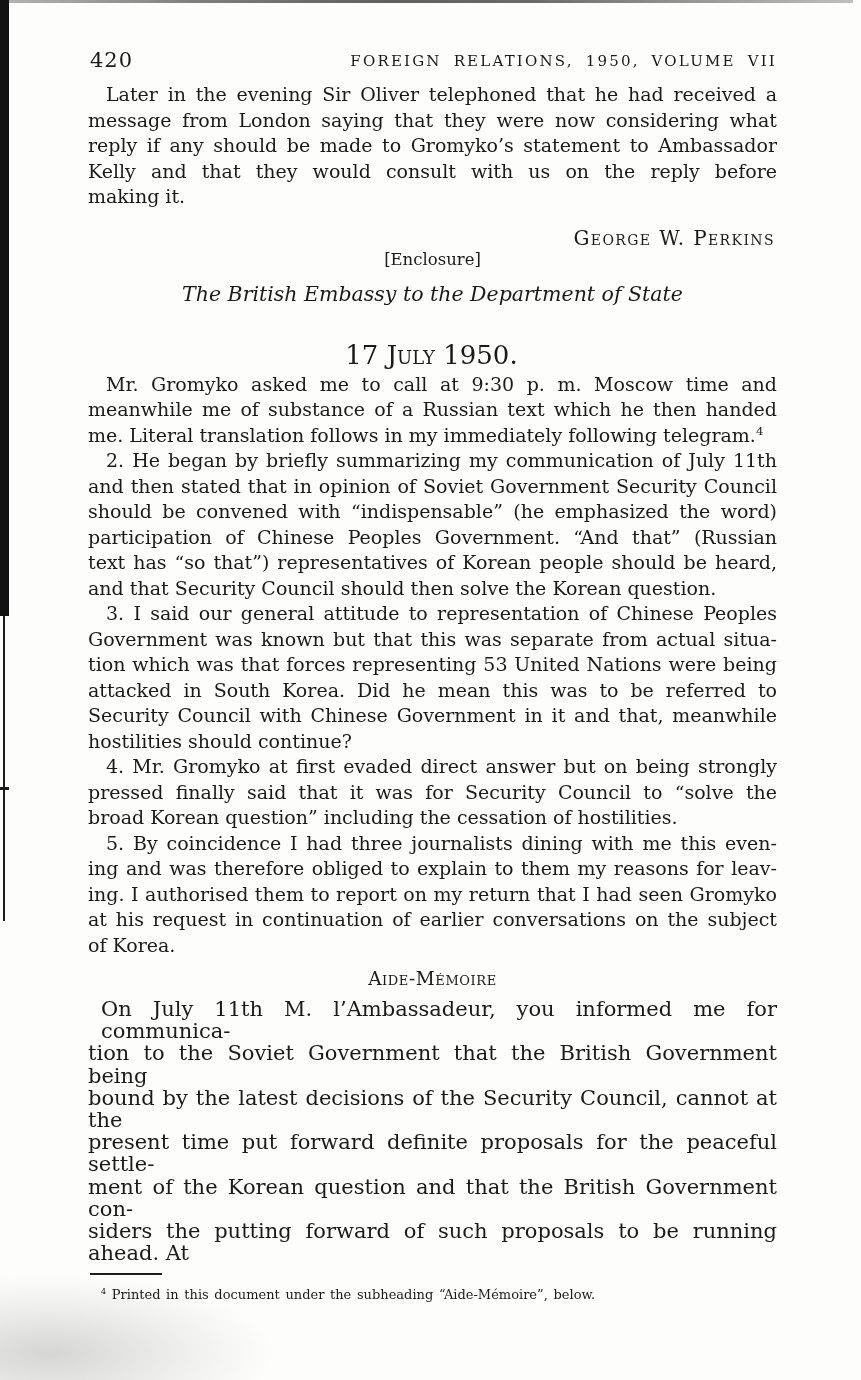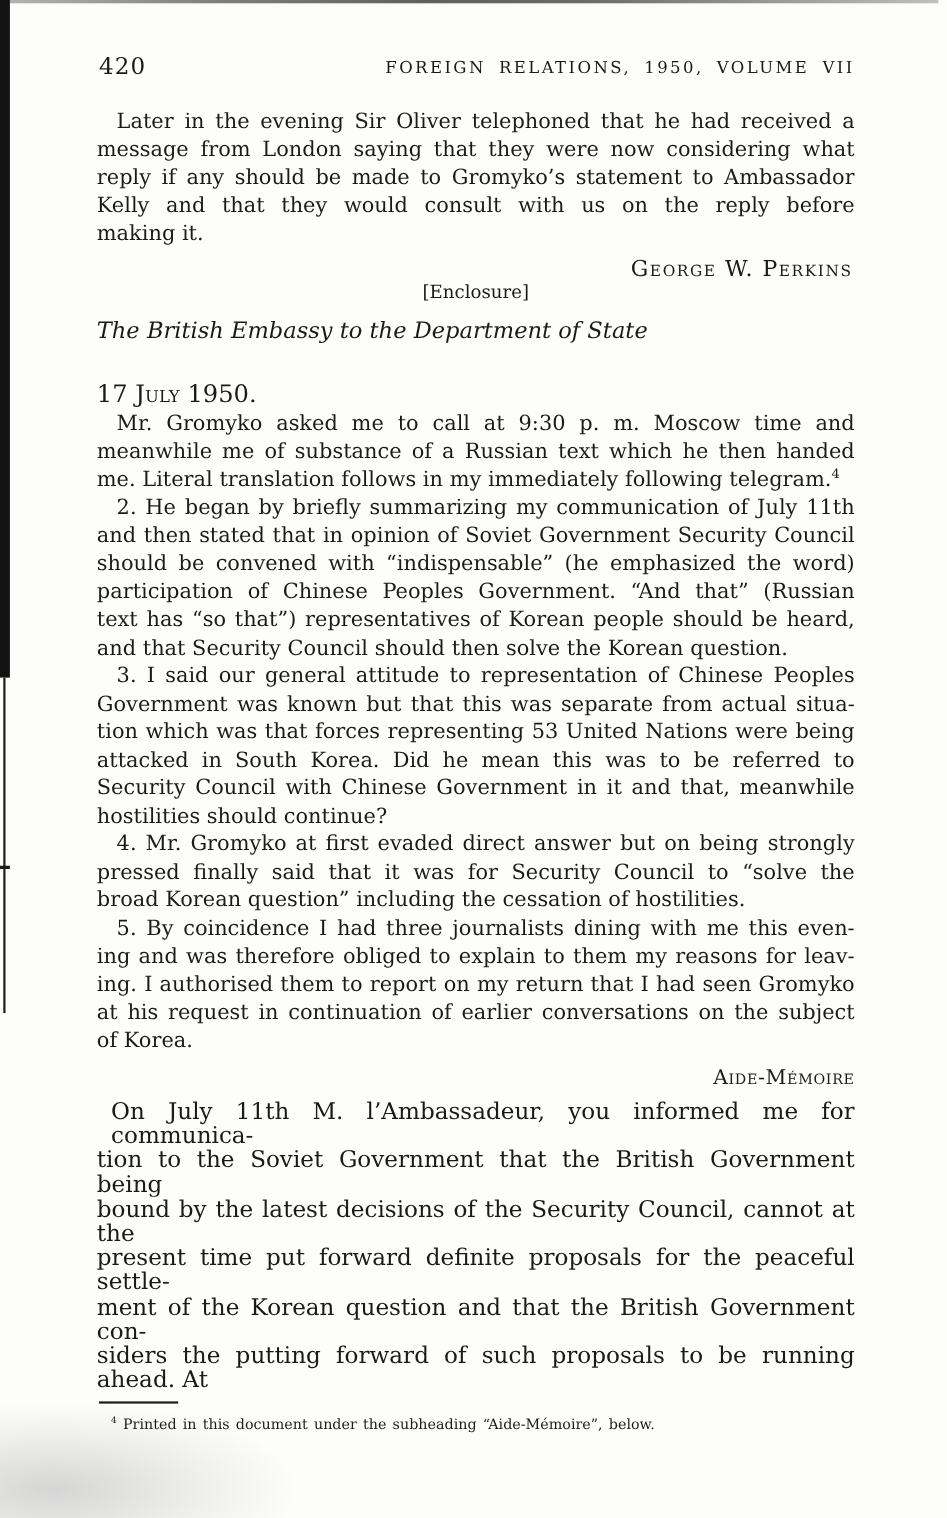--- a/index.html
+++ b/index.html
@@ -12,35 +12,35 @@
   .artifact{position:absolute}
   .edge-top{left:8px;top:0;width:845px;height:3px;opacity:.75;
     background:linear-gradient(90deg,#9a9a9a 0%,#555 22%,#2b2b2b 45%,#3a3a3a 62%,#777 82%,#aaa 100%)}
   .edge-left{left:0;top:0;width:9px;height:616px;background:#121212}
   .edge-left-thin{left:3px;top:616px;width:2px;height:305px;background:#1c1c1c}
   .edge-left-tick{left:0;top:787px;width:9px;height:3px;background:#1c1c1c}
   .noise-bl{left:0;top:1275px;width:270px;height:105px;
     background:radial-gradient(ellipse at 18% 75%,rgba(110,110,110,.28),rgba(150,150,150,.13) 45%,transparent 72%)}
   
   .page{position:absolute;left:88px;top:50px;width:689px}
-  .header-row{position:relative;height:22px;margin-bottom:26px}
+  .header-row{position:relative;height:22px;margin-bottom:10px}
   .pageno{position:absolute;left:2px;top:-2px;font-size:21px;letter-spacing:1px}
   .running{display:block;text-align:right;font-size:15px;letter-spacing:2.2px;word-spacing:5px;padding-top:2px}
   
   .para{font-size:19px;line-height:25.5px}
   .line{text-align:justify;text-align-last:justify;-moz-text-align-last:justify;overflow:hidden}
   .line.last{text-align-last:left;-moz-text-align-last:left}
   .line.first{padding-left:18px}
   .para.small{font-size:21px;line-height:22.2px}
   .para.small .line.first{padding-left:13px}
-  .signature{text-align:right;font-variant:small-caps;font-size:20px;letter-spacing:1.4px;margin-top:6px;padding-right:2px}
+  .signature{text-align:right;font-variant:small-caps;font-size:20px;letter-spacing:1.4px;margin-top:16px;padding-right:2px}
   .enc-label{text-align:center;font-size:16.5px;}
-  .doc-title{text-align:left;font-style:italic;font-size:20.5px;margin-top:13px}
-  .date-line{text-align:left;font-size:22px;margin-top:34px;margin-bottom:2px;padding-right:2px}
-  .aide-heading{text-align:right;font-variant:small-caps;font-size:18.5px;letter-spacing:.6px;margin:10px 0 9px}
+  .doc-title{text-align:center;font-style:italic;font-size:20.5px;margin-top:13px}
+  .date-line{text-align:center;font-size:26px;margin-top:34px;margin-bottom:2px;padding-right:2px}
+  .aide-heading{text-align:center;font-variant:small-caps;font-size:18.5px;letter-spacing:.6px;margin:10px 0 9px}
   .fn-rule{width:72px;height:2px;background:#1d1d1d;margin-top:9px;margin-left:2px}
   .footnote{font-size:13px;margin-top:12px;padding-left:13px;word-spacing:1.5px}
   .sc{font-variant:small-caps}
   .sup{vertical-align:super;font-size:.62em;line-height:0}
 </style>
 </head>
 <body>
 
 <div class="artifact edge-top"></div>
 <div class="artifact edge-left"></div>

